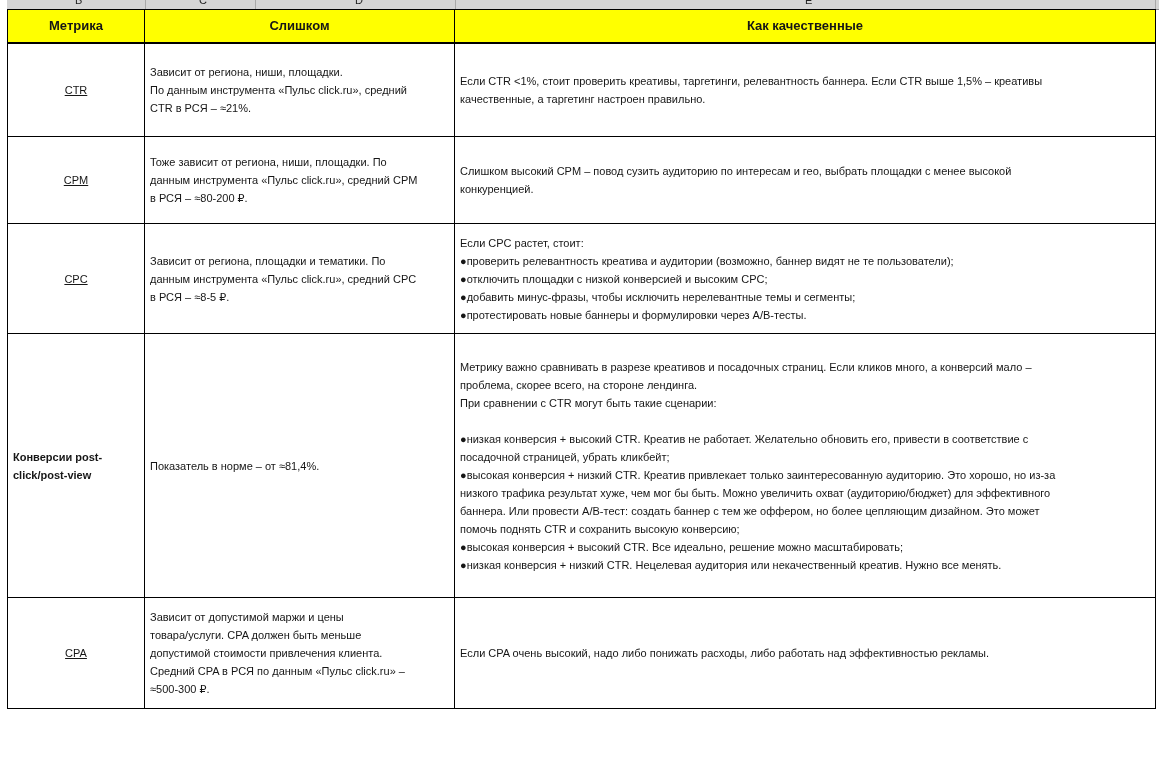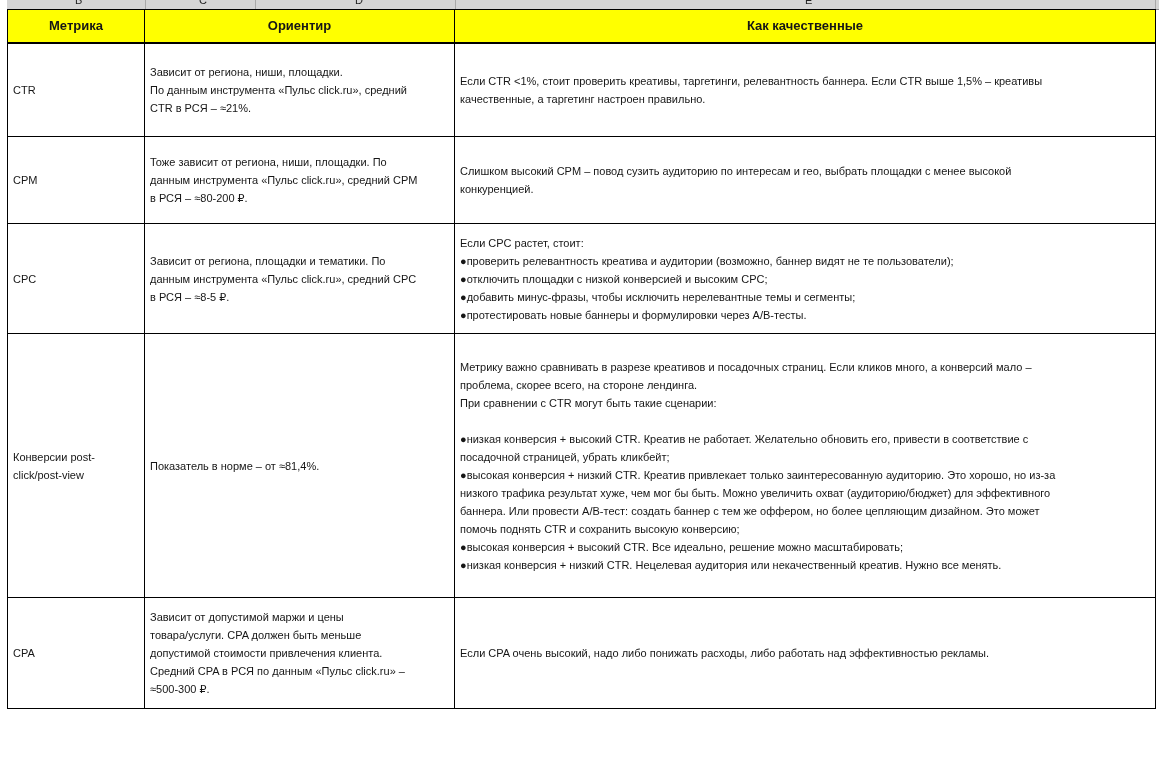--- a/index.html
+++ b/index.html
@@ -37,22 +37,22 @@
     vertical-align: middle;
     overflow: hidden;
   }
   table.metrics th {
     background: #FFFF00;
     border-bottom: 2px solid #000000;
     font-weight: bold; font-size: 13px; text-align: center;
     padding: 0 4px;
   }
   td.cell-text { white-space: pre-wrap; text-align: left; }
-  td.metric-center { white-space: pre-wrap; }
-  td.metric-left { text-align: left; white-space: pre-wrap; }
+  td.metric-center { text-align: center; white-space: pre-wrap; text-decoration: underline; }
+  td.metric-left { text-align: left; white-space: pre-wrap; font-weight: bold; }
 </style>
 </head>
 <body>
 
 <div class="col-strip">
   <span class="col-letter" style="left:68px">B</span>
   <span class="col-letter" style="left:192px">C</span>
   <span class="col-letter" style="left:348px">D</span>
   <span class="col-letter" style="left:798px">E</span>
   <span class="strip-sep" style="left:138px"></span>
@@ -63,21 +63,21 @@
 
 <table class="metrics">
   <colgroup>
       <col class="c1">
       <col class="c2">
       <col class="c3">
     </colgroup>
   <thead>
     <tr style="height:33px">
       <th>Метрика</th>
-      <th>Ориентир</th>
+      <th>Слишком</th>
       <th>Как качественные</th>
     </tr>
   </thead>
   <tbody>
     <tr style="height:94px">
       <td class="metric-center">CTR</td>
       <td class="cell-text">Зависит от региона, ниши, площадки.
 По данным инструмента «Пульс click.ru», средний
 CTR в РСЯ – ≈21%.</td>
       <td class="cell-text">Если CTR &lt;1%, стоит проверить креативы, таргетинги, релевантность баннера. Если CTR выше 1,5% – креативы

